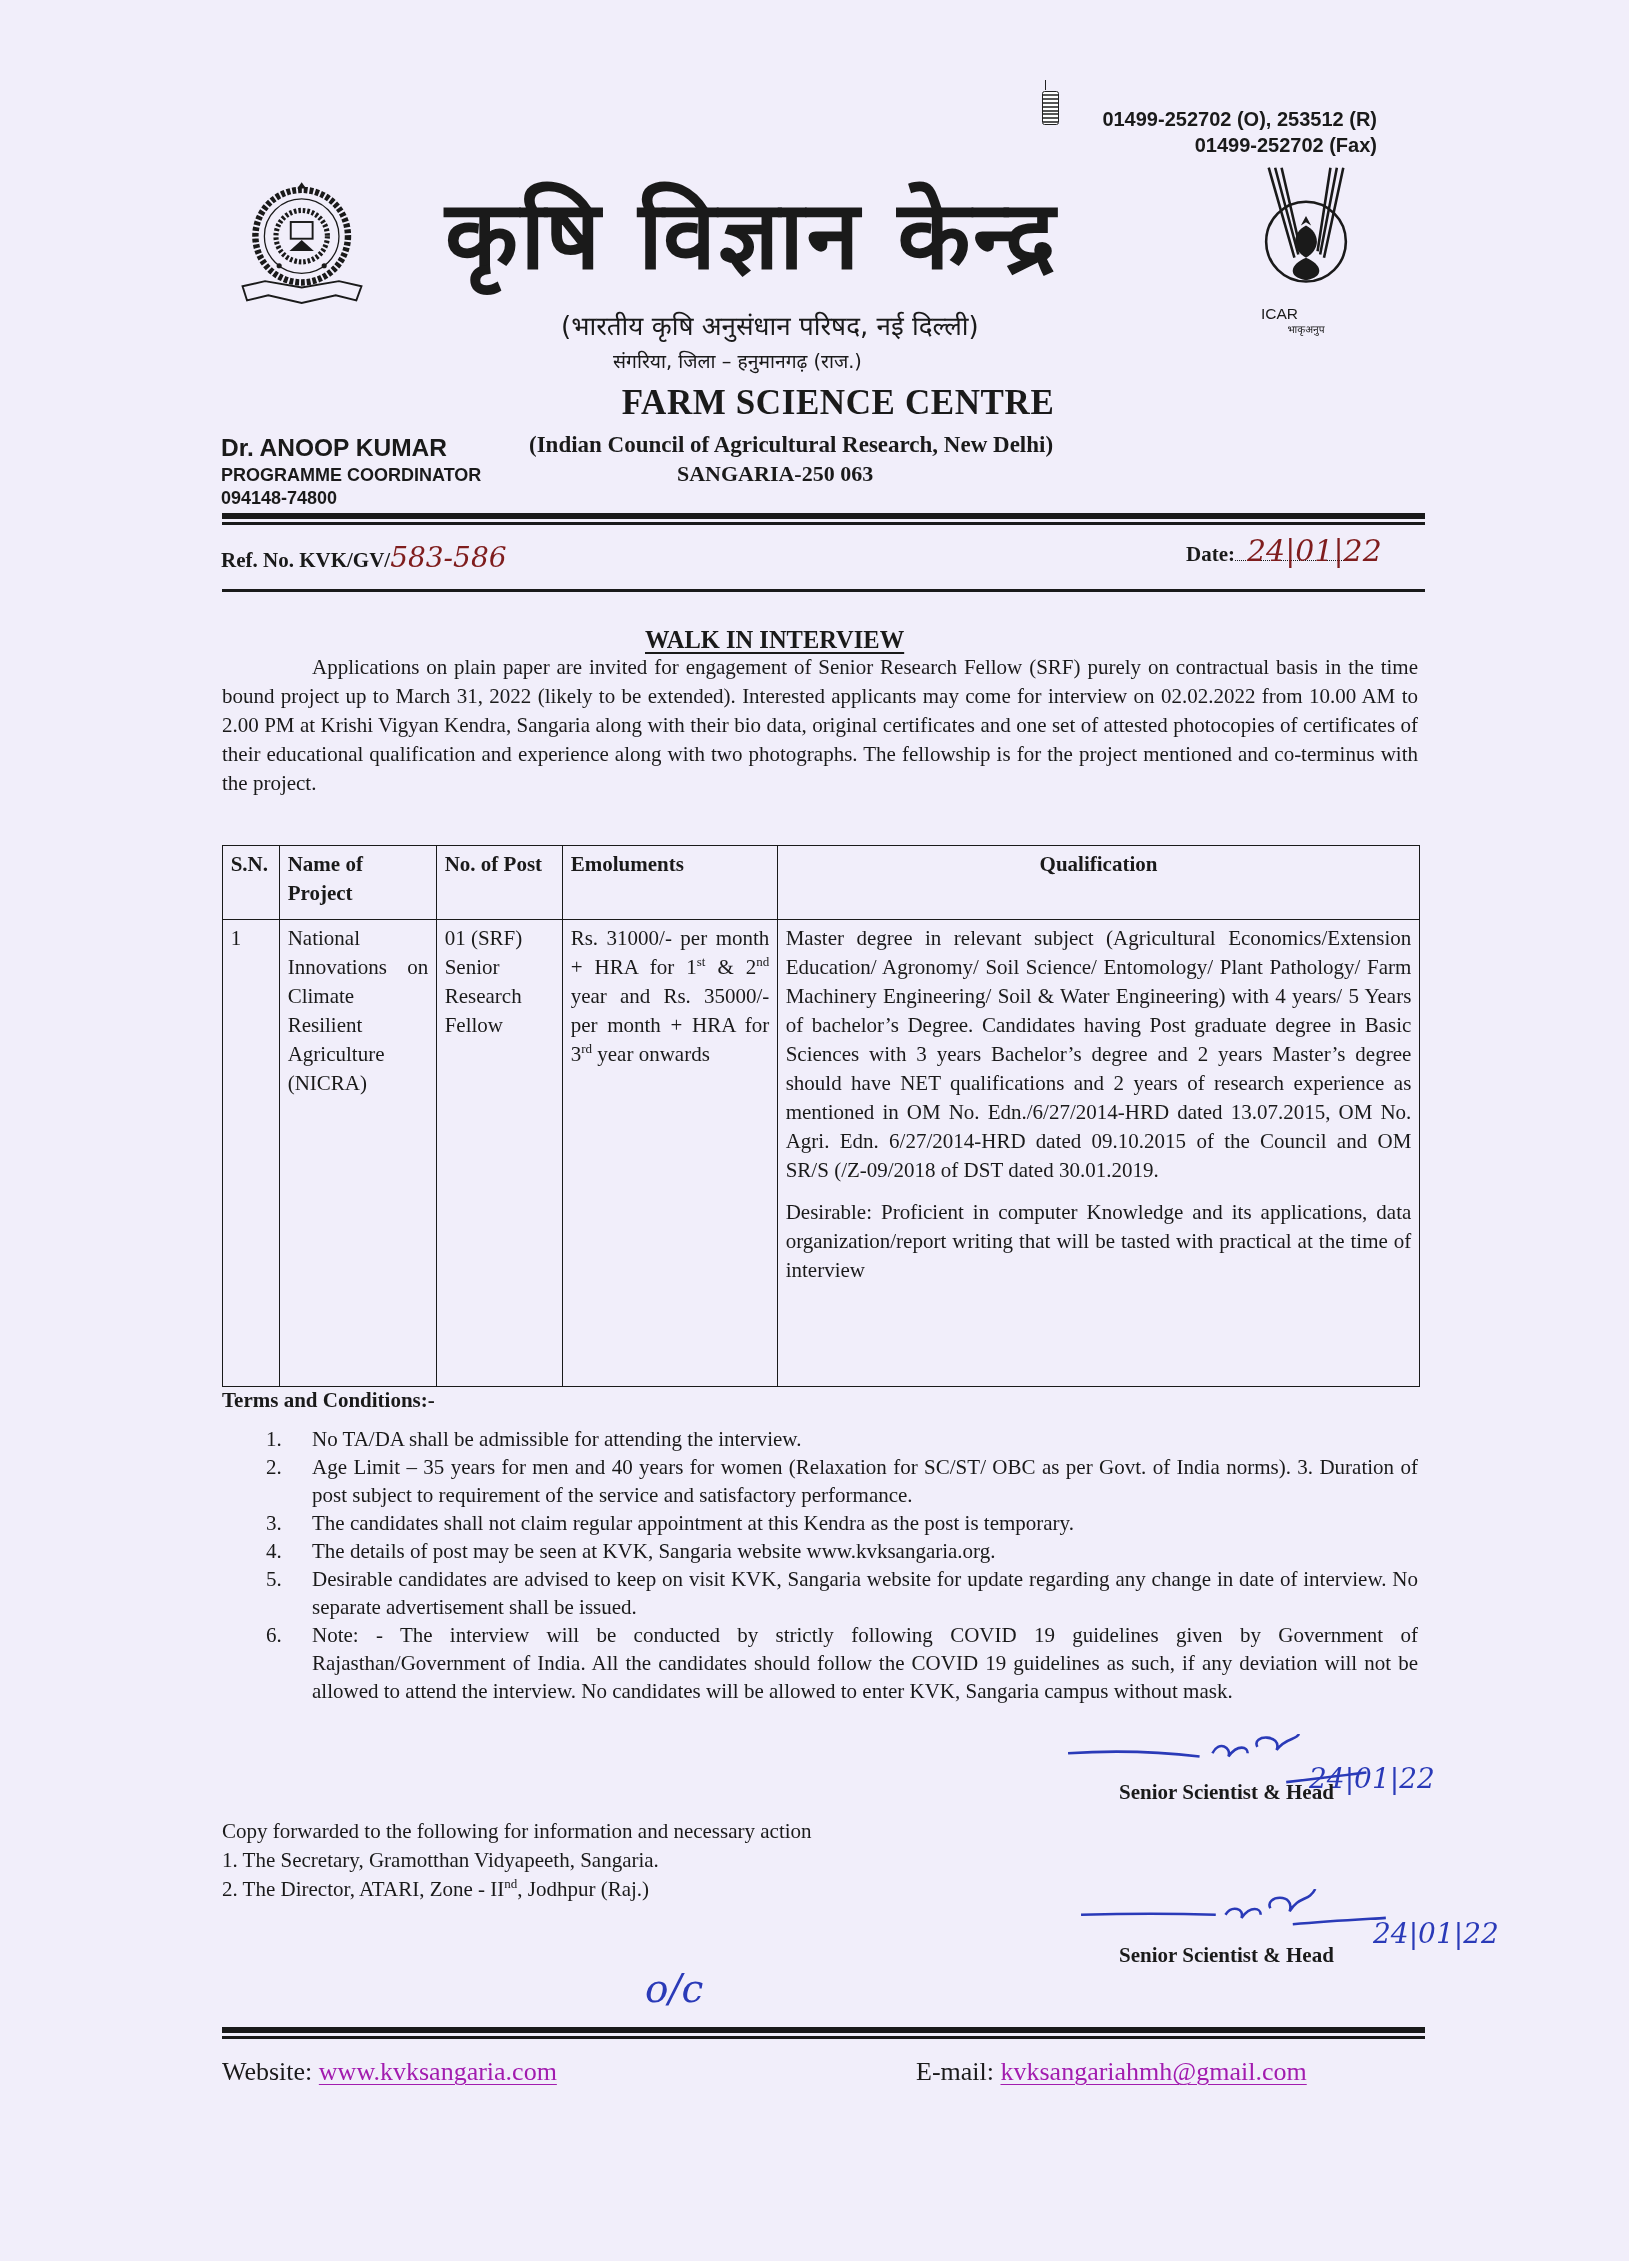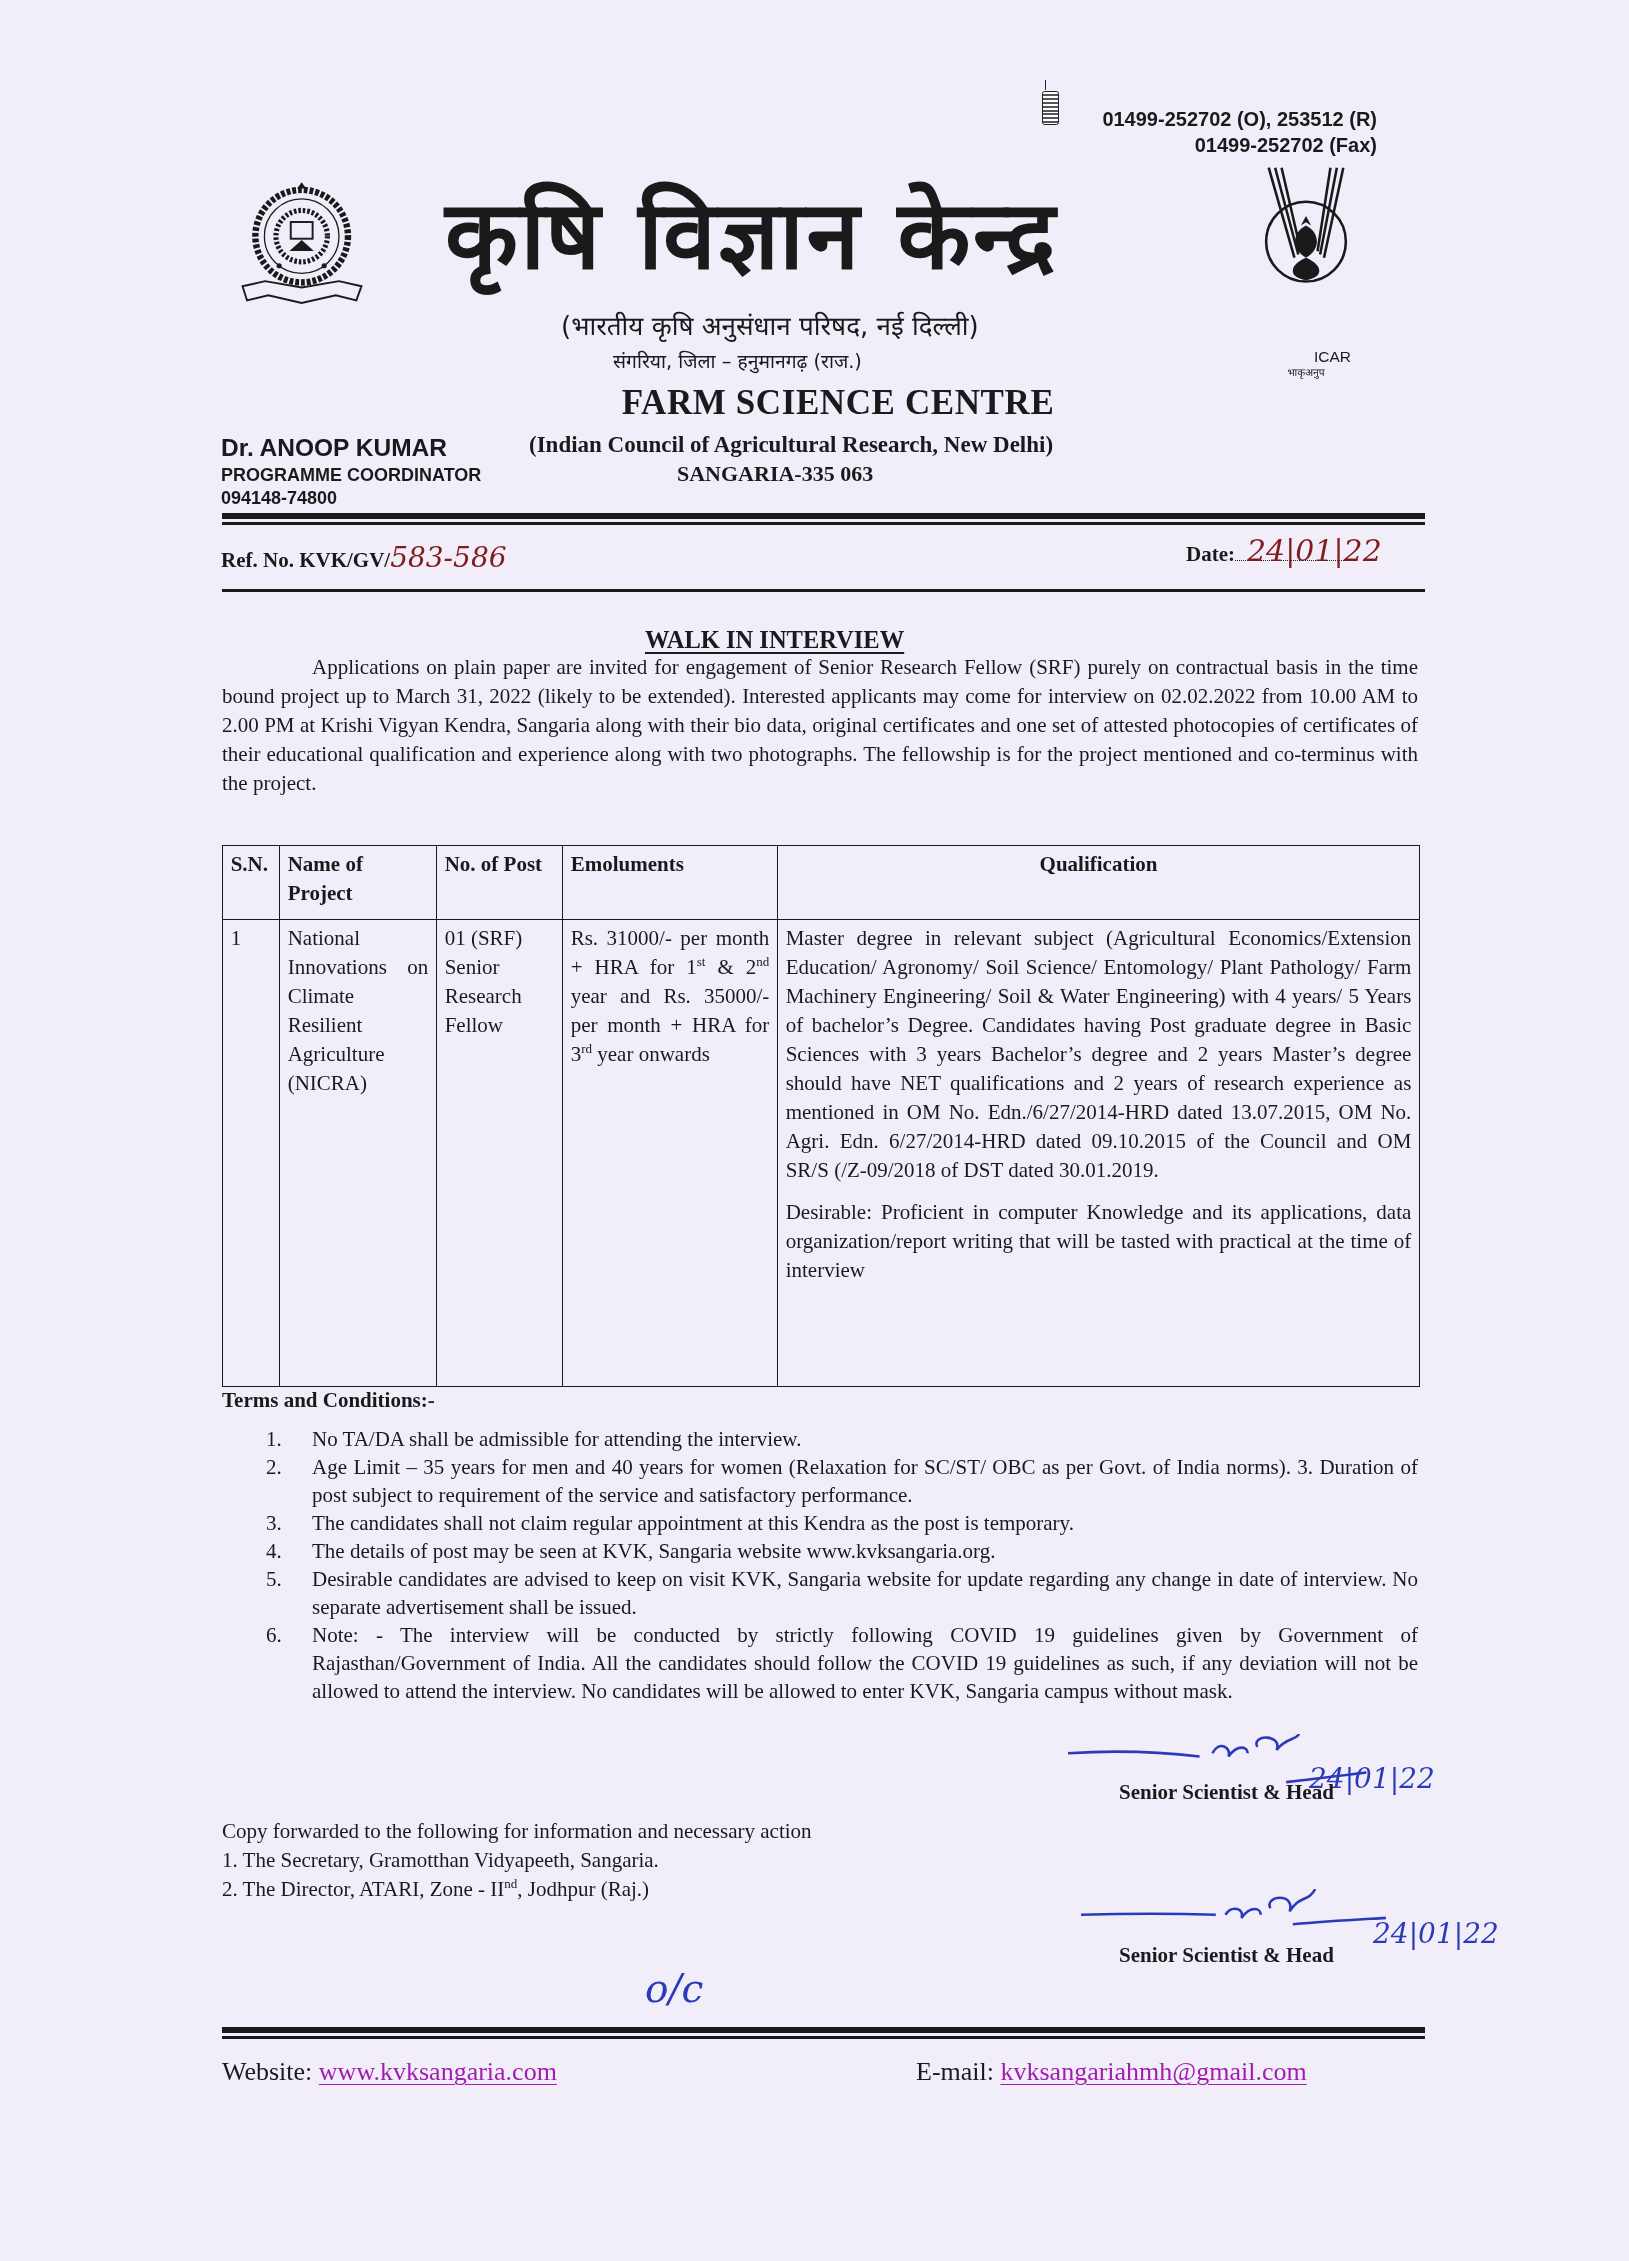--- a/index.html
+++ b/index.html
@@ -94,27 +94,27 @@
 <div class="abs hindi-addr">संगरिया, जिला – हनुमानगढ़ (राज.)</div>
 
 <div class="abs emblem-right">
   <svg width="90" height="142" viewBox="0 0 140 220">
     <circle cx="70" cy="125" r="62" fill="none" stroke="#1a1a1a" stroke-width="4"></circle>
     <path d="M12 10 L52 150 M22 10 L58 145 M32 10 L62 140 M108 10 L88 140 M118 10 L92 145 M128 10 L98 150" stroke="#1a1a1a" stroke-width="4" fill="none"></path>
     <path d="M70 85 L62 100 L70 95 L78 100 Z" fill="#1a1a1a"></path>
     <path d="M70 100 C50 110 45 135 70 150 C95 135 90 110 70 100 Z" fill="#1a1a1a"></path>
     <path d="M70 150 C45 160 40 180 70 185 C100 180 95 160 70 150 Z" fill="#1a1a1a"></path>
   </svg>
-  <div class="sans" style="text-align:right;font-size:15.5px;line-height:17px;margin-top:43px;">ICAR</div>
+  <div class="sans" style="text-align:left;font-size:15.5px;line-height:17px;">ICAR</div>
   <div style="text-align:center;font-family:'DejaVu Sans',sans-serif;font-size:10.3px;line-height:14px;">भाकृअनुप</div>
 </div>
 
 <div class="abs fsc">FARM SCIENCE CENTRE</div>
 <div class="abs icar-line">(Indian Council of Agricultural Research, New Delhi)</div>
-<div class="abs sangaria-line">SANGARIA-335 063</div>
+<div class="abs sangaria-line">SANGARIA-250 063</div>
 
 <div class="abs coord-name">Dr. ANOOP KUMAR</div>
 <div class="abs coord-title">PROGRAMME COORDINATOR</div>
 <div class="abs coord-phone">094148-74800</div>
 
 <div class="abs rule-thick" style="top:513px;height:5.8px;"></div>
 <div class="abs rule-thick" style="top:522px;height:2.6px;"></div>
 
 <div class="abs ref">
   <span>Ref. No. KVK/GV/</span><span class="hand">583-586</span>

